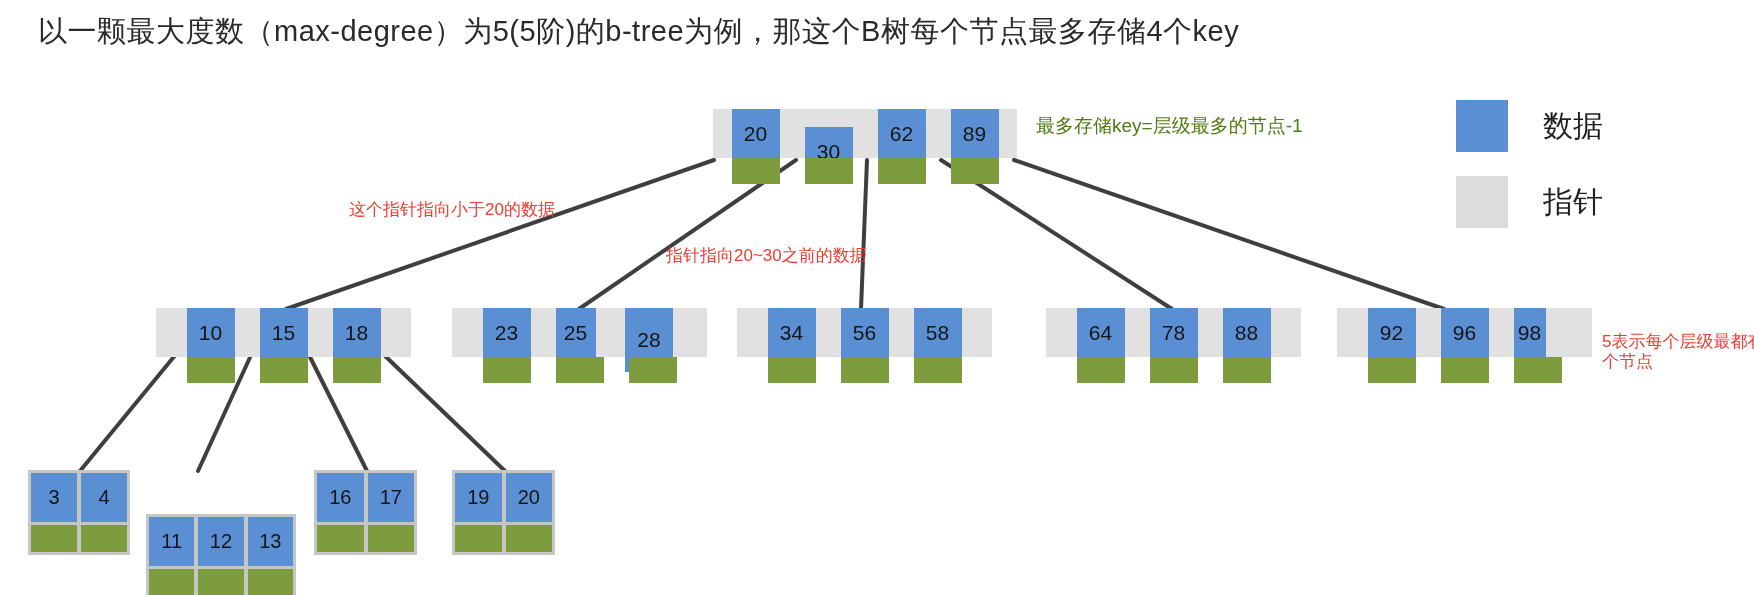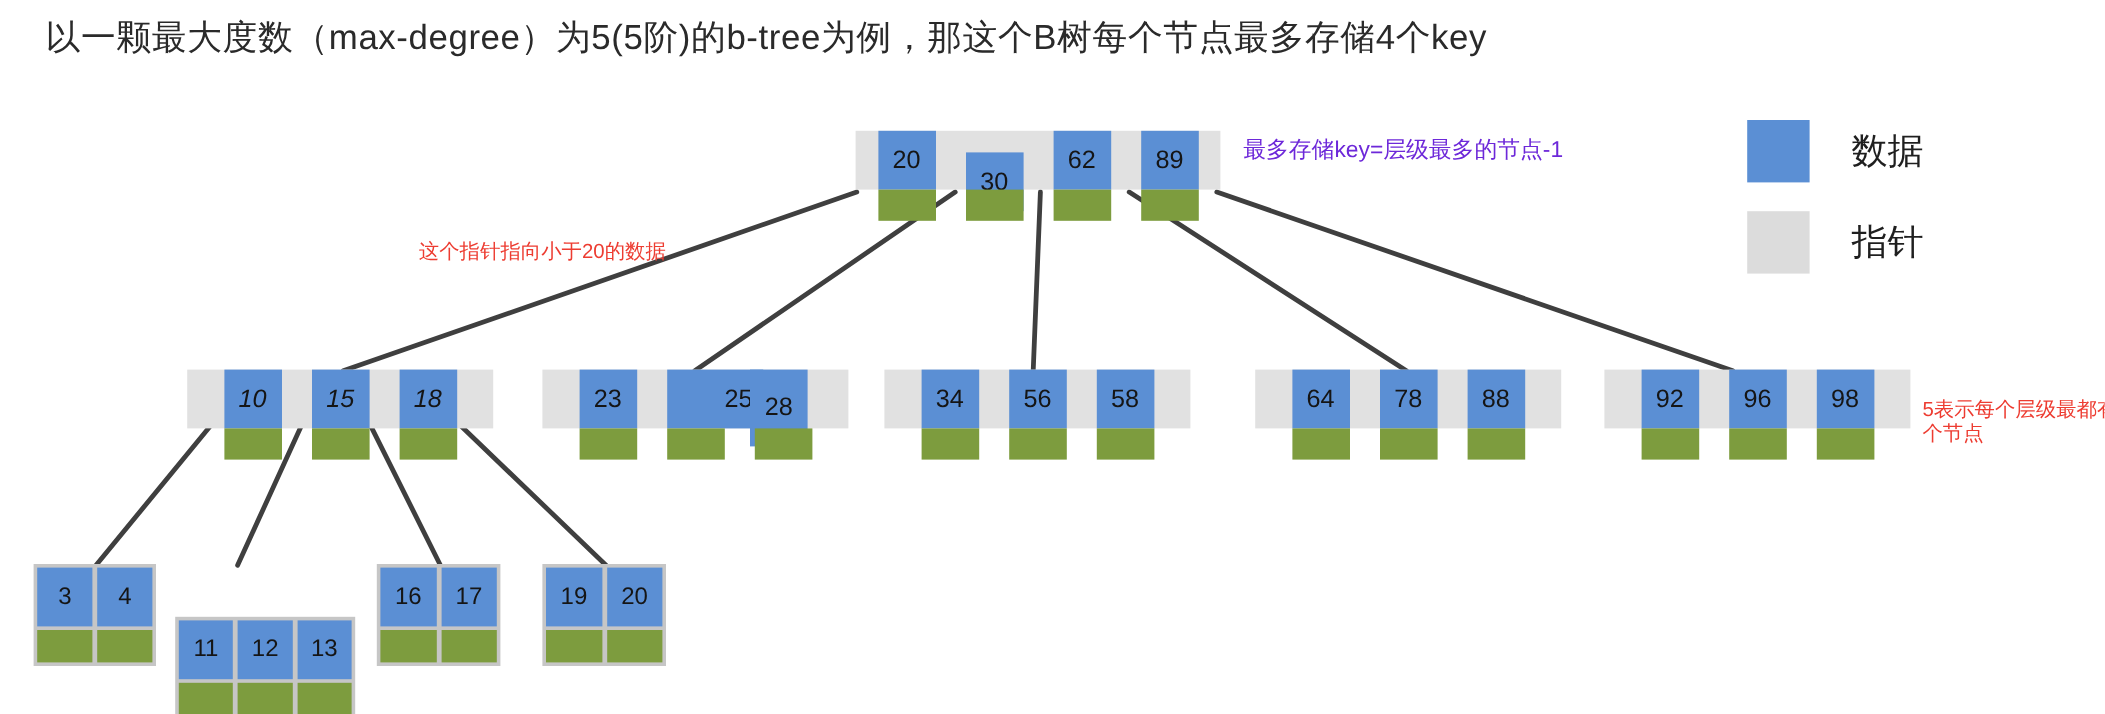--- a/index.html
+++ b/index.html
@@ -50,34 +50,34 @@
         <div class="bar" style="width: 304px; height: 49px; background: rgb(225, 225, 225);"></div>
         <div class="cell" style="left: 18.5px; top: 0px; width: 48px; height: 49px; background: rgb(91, 143, 212);">20</div>
         <div class="green" style="left: 18.5px; top: 49px; width: 48px; height: 26px; background: rgb(125, 156, 62);"></div>
         <div class="cell" style="left: 91.5px; top: 0px; width: 48px; height: 49px; background: rgb(91, 143, 212); margin-top: 18px;">30</div>
         <div class="green" style="left: 91.5px; top: 49px; width: 48px; height: 26px; background: rgb(125, 156, 62);"></div>
         <div class="cell" style="left: 164.5px; top: 0px; width: 48px; height: 49px; background: rgb(91, 143, 212); text-align: center;">62</div>
         <div class="green" style="left: 164.5px; top: 49px; width: 48px; height: 26px; background: rgb(125, 156, 62);"></div>
         <div class="cell" style="left: 237.5px; top: 0px; width: 48px; height: 49px; background: rgb(91, 143, 212);">89</div>
         <div class="green" style="left: 237.5px; top: 49px; width: 48px; height: 26px; background: rgb(125, 156, 62);"></div>
       </div>
-      <div class="node" style="left: 156px; top: 308px; width: 255px; height: 75px; font-style: italic;">
+      <div class="node" style="left: 156px; top: 308px; width: 255px; height: 75px;">
         <div class="bar" style="width: 255px; height: 49px; background: rgb(225, 225, 225);"></div>
         <div class="cell" style="left: 30.5px; top: 0px; width: 48px; height: 49px; background: rgb(91, 143, 212);">10</div>
         <div class="green" style="left: 30.5px; top: 49px; width: 48px; height: 26px; background: rgb(125, 156, 62);"></div>
         <div class="cell" style="left: 103.5px; top: 0px; width: 48px; height: 49px; background: rgb(91, 143, 212);">15</div>
         <div class="green" style="left: 103.5px; top: 49px; width: 48px; height: 26px; background: rgb(125, 156, 62);"></div>
         <div class="cell" style="left: 176.5px; top: 0px; width: 48px; height: 49px; background: rgb(91, 143, 212);">18</div>
         <div class="green" style="left: 176.5px; top: 49px; width: 48px; height: 26px; background: rgb(125, 156, 62);"></div>
       </div>
       <div class="node" style="left: 452px; top: 308px; width: 255px; height: 75px;">
         <div class="bar" style="width: 255px; height: 49px; background: rgb(225, 225, 225);"></div>
         <div class="cell" style="left: 30.5px; top: 0px; width: 48px; height: 49px; background: rgb(91, 143, 212);">23</div>
         <div class="green" style="left: 30.5px; top: 49px; width: 48px; height: 26px; background: rgb(125, 156, 62);"></div>
-        <div class="cell" style="left: 103.5px; top: 0px; width: 40px; height: 49px; background: rgb(91, 143, 212); padding-left: 40px;">25</div>
+        <div class="cell" style="left: 103.5px; top: 0px; width: 40px; height: 49px; background: rgb(91, 143, 212);">25</div>
         <div class="green" style="left: 103.5px; top: 49px; width: 48px; height: 26px; background: rgb(125, 156, 62);"></div>
         <div class="cell" style="left: 173px; top: 0px; width: 48px; height: 64px; background: rgb(91, 143, 212);">28</div>
         <div class="green" style="left: 176.5px; top: 49px; width: 48px; height: 26px; background: rgb(125, 156, 62);"></div>
       </div>
       <div class="node" style="left: 737px; top: 308px; width: 255px; height: 75px;">
         <div class="bar" style="width: 255px; height: 49px; background: rgb(225, 225, 225);"></div>
         <div class="cell" style="left: 30.5px; top: 0px; width: 48px; height: 49px; background: rgb(91, 143, 212);">34</div>
         <div class="green" style="left: 30.5px; top: 49px; width: 48px; height: 26px; background: rgb(125, 156, 62);"></div>
         <div class="cell" style="left: 103.5px; top: 0px; width: 48px; height: 49px; background: rgb(91, 143, 212);">56</div>
         <div class="green" style="left: 103.5px; top: 49px; width: 48px; height: 26px; background: rgb(125, 156, 62);"></div>
@@ -92,21 +92,21 @@
         <div class="green" style="left: 103.5px; top: 49px; width: 48px; height: 26px; background: rgb(125, 156, 62);"></div>
         <div class="cell" style="left: 176.5px; top: 0px; width: 48px; height: 49px; background: rgb(91, 143, 212);">88</div>
         <div class="green" style="left: 176.5px; top: 49px; width: 48px; height: 26px; background: rgb(125, 156, 62);"></div>
       </div>
       <div class="node" style="left: 1337px; top: 308px; width: 255px; height: 75px;">
         <div class="bar" style="width: 255px; height: 49px; background: rgb(225, 225, 225);"></div>
         <div class="cell" style="left: 30.5px; top: 0px; width: 48px; height: 49px; background: rgb(91, 143, 212);">92</div>
         <div class="green" style="left: 30.5px; top: 49px; width: 48px; height: 26px; background: rgb(125, 156, 62);"></div>
         <div class="cell" style="left: 103.5px; top: 0px; width: 48px; height: 49px; background: rgb(91, 143, 212);">96</div>
         <div class="green" style="left: 103.5px; top: 49px; width: 48px; height: 26px; background: rgb(125, 156, 62);"></div>
-        <div class="cell" style="left: 176.5px; top: 0px; width: 48px; height: 49px; background: rgb(91, 143, 212);">98</div>
+        <div class="cell" style="left: 176.5px; top: 0px; width: 32px; height: 49px; background: rgb(91, 143, 212);">98</div>
         <div class="green" style="left: 176.5px; top: 49px; width: 48px; height: 26px; background: rgb(125, 156, 62);"></div>
       </div>
       <div class="node" style="left: 28px; top: 470px; width: 102px; height: 85px; background: rgb(198, 198, 198);">
         <div class="cell" style="left: 3px; top: 3px; width: 46px; height: 49px; background: rgb(91, 143, 212); font-size: 20px;">3</div>
         <div class="green" style="left: 3px; top: 55px; width: 46px; height: 27px; background: rgb(125, 156, 62);"></div>
         <div class="cell" style="left: 53px; top: 3px; width: 46px; height: 49px; background: rgb(91, 143, 212); font-size: 20px;">4</div>
         <div class="green" style="left: 53px; top: 55px; width: 46px; height: 27px; background: rgb(125, 156, 62);"></div>
       </div>
       <div class="node" style="left: 146px; top: 470px; width: 150px; height: 91px; background: rgb(198, 198, 198); margin-top: 44px;">
         <div class="cell" style="left: 3px; top: 3px; width: 45.3333px; height: 49px; background: rgb(91, 143, 212); font-size: 20px;">11</div>
@@ -123,22 +123,23 @@
         <div class="green" style="left: 53.5px; top: 55px; width: 46.5px; height: 27px; background: rgb(125, 156, 62);"></div>
       </div>
       <div class="node" style="left: 452px; top: 470px; width: 103px; height: 85px; background: rgb(198, 198, 198); text-decoration: underline;">
         <div class="cell" style="left: 3px; top: 3px; width: 46.5px; height: 49px; background: rgb(91, 143, 212); font-size: 20px;">19</div>
         <div class="green" style="left: 3px; top: 55px; width: 46.5px; height: 27px; background: rgb(125, 156, 62);"></div>
         <div class="cell" style="left: 53.5px; top: 3px; width: 46.5px; height: 49px; background: rgb(91, 143, 212); font-size: 20px;">20</div>
         <div class="green" style="left: 53.5px; top: 55px; width: 46.5px; height: 27px; background: rgb(125, 156, 62);"></div>
       </div>
     </div>
 
-  <div class="annotation" id="anno-max-key" style="color: #6d28d9;">最多存储key=层级最多的节点-1</div>
+  <div class="annotation" id="anno-max-key" style="color: #4d7c0f;">最多存储key=层级最多的节点-1</div>
   <div class="annotation" id="anno-lt20" style="color: rgb(237, 60, 49);">这个指针指向小于20的数据</div>
+  <div class="annotation" id="anno-2030" style="color: rgb(237, 60, 49);">指针指向20~30之前的数据</div>
   <div class="annotation" id="anno-five" style="color: rgb(237, 60, 49);">5表示每个层级最都有5个节点</div>
 
   <div class="legend-swatch" id="legend-data-swatch" style="left: 1456px; top: 100px; background: rgb(91, 143, 212);"></div>
   <div class="legend-label" style="left:1543px;top:106px;">数据</div>
   <div class="legend-swatch" id="legend-pointer-swatch" style="left: 1456px; top: 176px; background: rgb(220, 220, 220);"></div>
   <div class="legend-label" style="left:1543px;top:182px;">指针</div>
 
 </div>
 
 </body></html>

